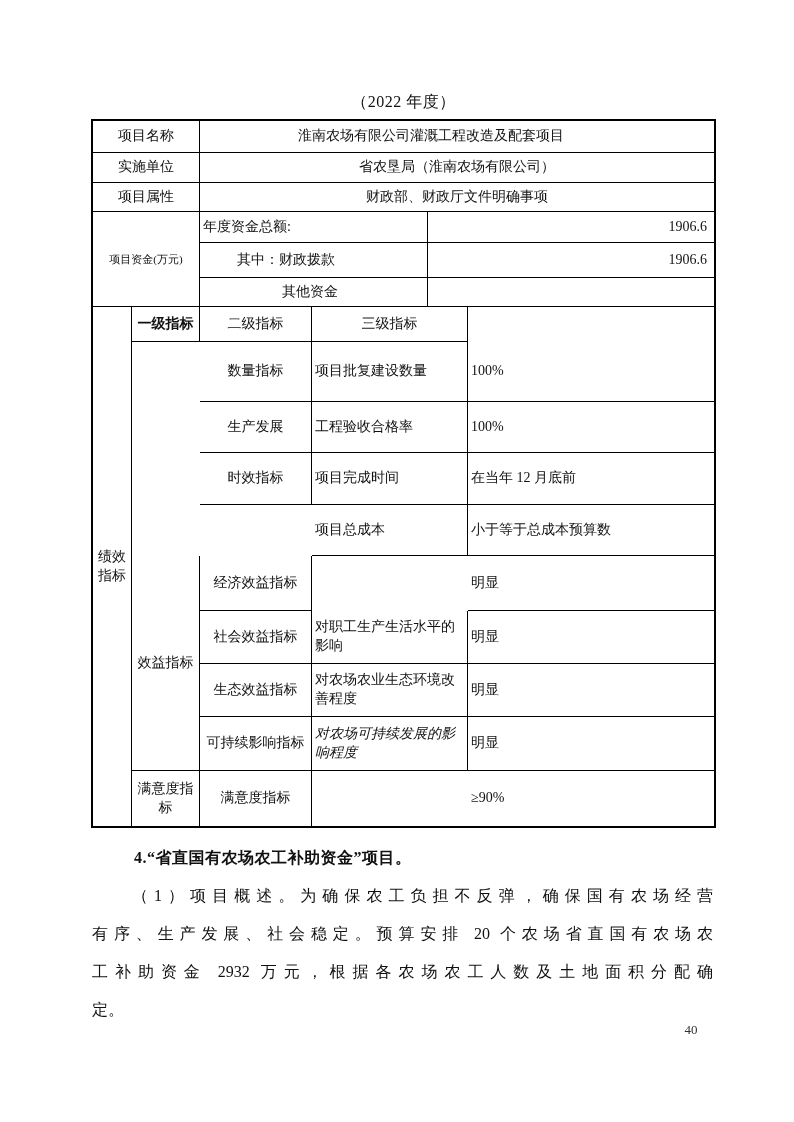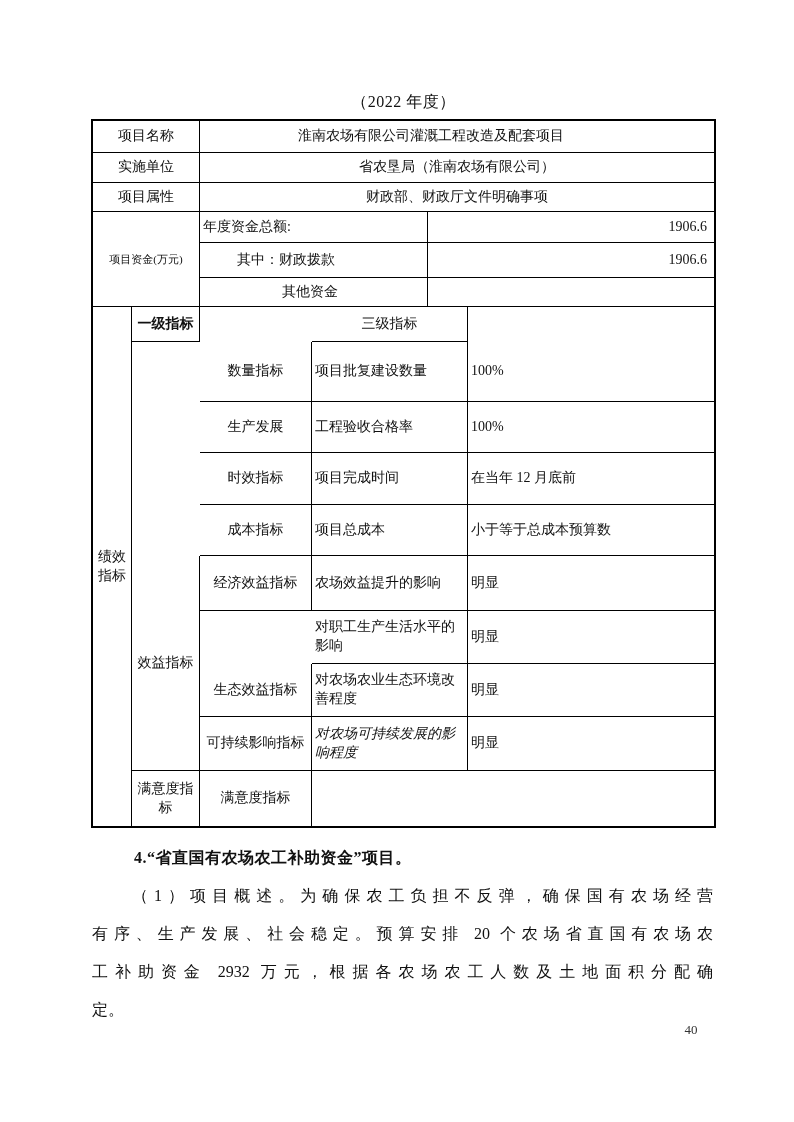--- a/index.html
+++ b/index.html
@@ -70,57 +70,58 @@
     <div class="cell lft pad-sub" style="grid-column:2;grid-row:2;">其中：财政拨款</div>
     <div class="cell rgt nbr" style="grid-column:3;grid-row:2;">1906.6</div>
     <div class="cell lft pad-sub2" style="grid-column:2;grid-row:3;">其他资金</div>
     <div class="cell rgt nbr" style="grid-column:3;grid-row:3;"></div>
   </div>
 
   <div class="sec sec-c">
     <div class="cell ctr nbb" style="grid-column:1;grid-row:1/11;">绩效指标</div>
 
     <div class="cell ctr" style="grid-column:2;grid-row:1;padding:1px 1px;font-weight:bold;">一级指标</div>
+    <div class="cell ctr" style="grid-column:3;grid-row:1;">二级指标</div>
     <div class="cell ctr" style="grid-column:4;grid-row:1;">三级指标</div>
 
     <div class="cell ctr" style="grid-column:2;grid-row:6/10;">效益指标</div>
     <div class="cell ctr nbb" style="grid-column:2;grid-row:10;padding:1px 2px;">满意度指标</div>
 
     <div class="cell ctr" style="grid-column:3;grid-row:2;">数量指标</div>
     <div class="cell lft" style="grid-column:4;grid-row:2;">项目批复建设数量</div>
     <div class="cell lft nbr" style="grid-column:5;grid-row:2;">100%</div>
 
     <div class="cell ctr" style="grid-column:3;grid-row:3;">生产发展</div>
     <div class="cell lft" style="grid-column:4;grid-row:3;">工程验收合格率</div>
     <div class="cell lft nbr" style="grid-column:5;grid-row:3;">100%</div>
 
     <div class="cell ctr" style="grid-column:3;grid-row:4;">时效指标</div>
     <div class="cell lft" style="grid-column:4;grid-row:4;">项目完成时间</div>
     <div class="cell lft nbr" style="grid-column:5;grid-row:4;">在当年 12 月底前</div>
 
-    <div class="cell ctr" style="grid-column:3;grid-row:5;">成本指标</div>
     <div class="cell lft" style="grid-column:4;grid-row:5;">项目总成本</div>
     <div class="cell lft nbr" style="grid-column:5;grid-row:5;">小于等于总成本预算数</div>
 
     <div class="cell ctr" style="grid-column:3;grid-row:6;">经济效益指标</div>
-    <div class="cell lft" style="grid-column:4;grid-row:6;">农场效益提升的影响</div>
     <div class="cell lft nbr" style="grid-column:5;grid-row:6;">明显</div>
 
+    <div class="cell ctr" style="grid-column:3;grid-row:7;">社会效益指标</div>
     <div class="cell lft" style="grid-column:4;grid-row:7;">对职工生产生活水平的影响</div>
     <div class="cell lft nbr" style="grid-column:5;grid-row:7;">明显</div>
 
     <div class="cell ctr" style="grid-column:3;grid-row:8;">生态效益指标</div>
     <div class="cell lft" style="grid-column:4;grid-row:8;">对农场农业生态环境改善程度</div>
     <div class="cell lft nbr" style="grid-column:5;grid-row:8;">明显</div>
 
     <div class="cell ctr" style="grid-column:3;grid-row:9;">可持续影响指标</div>
     <div class="cell lft" style="grid-column:4;grid-row:9;font-style:italic;">对农场可持续发展的影响程度</div>
     <div class="cell lft nbr" style="grid-column:5;grid-row:9;">明显</div>
 
     <div class="cell ctr nbb" style="grid-column:3;grid-row:10;">满意度指标</div>
+    <div class="cell lft nbr nbb" style="grid-column:5;grid-row:10;">≥90%</div>
   </div>
 </div>
 
 <div class="body-text">
   <div class="bt-line bt-heading">4.“省直国有农场农工补助资金”项目。</div>
   <div class="bt-line bt-just bt-indent">（1）项目概述。为确保农工负担不反弹，确保国有农场经营</div>
   <div class="bt-line bt-just">有序、生产发展、社会稳定。预算安排 20 个农场省直国有农场农</div>
   <div class="bt-line bt-just">工补助资金 2932 万元，根据各农场农工人数及土地面积分配确</div>
   <div class="bt-line">定。</div>
 </div>

